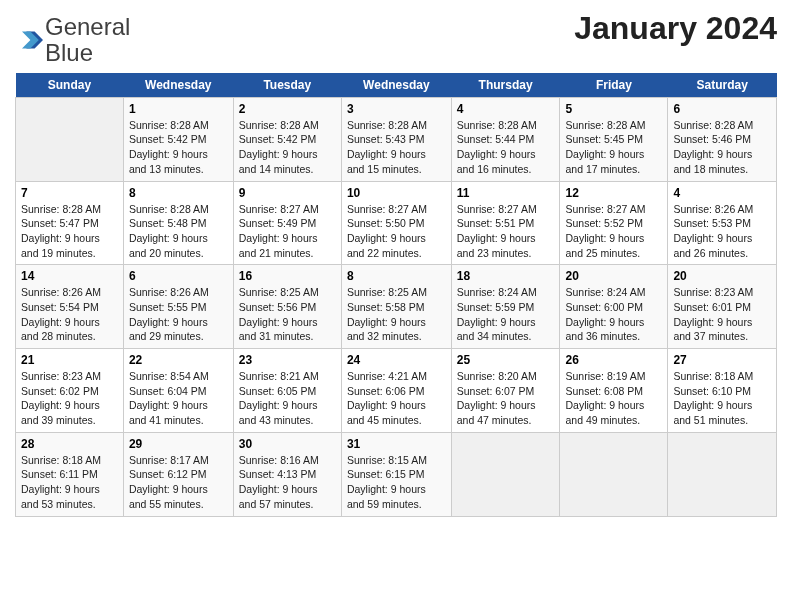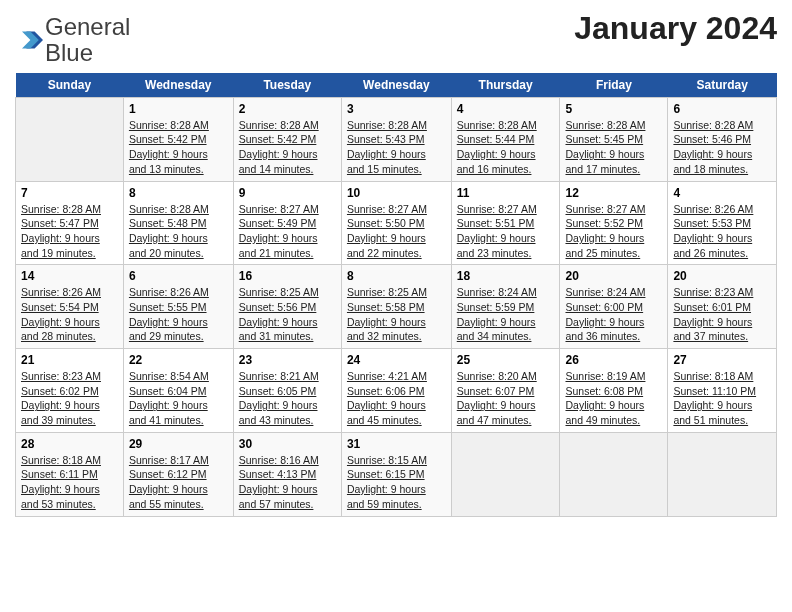--- a/index.html
+++ b/index.html
@@ -70,21 +70,20 @@
     }
     .day-number {
       font-weight: bold;
       font-size: 12px;
       margin-bottom: 2px;
     }
     .day-info {
       font-size: 10.5px;
       color: #222;
       line-height: 1.4;
-      text-decoration: underline;
     }
     tbody tr:nth-child(odd) td {
       background-color: #f9f9f9;
     }
     tbody tr:nth-child(even) td {
       background-color: #ffffff;
     }
     .empty-cell {
       background-color: #f0f0f0 !important;
     }
@@ -308,21 +307,21 @@
           <td>
             <div class="day-number">26</div>
             <div class="day-info">Sunrise: 8:19 AM
 Sunset: 6:08 PM
 Daylight: 9 hours
 and 49 minutes.</div>
           </td>
           <td>
             <div class="day-number">27</div>
             <div class="day-info">Sunrise: 8:18 AM
-Sunset: 11:10 PM
+Sunset: 6:10 PM
 Daylight: 9 hours
 and 51 minutes.</div>
           </td>
         </tr>
         <tr>
           <td>
             <div class="day-number">28</div>
             <div class="day-info">Sunrise: 8:18 AM
 Sunset: 6:11 PM
 Daylight: 9 hours

